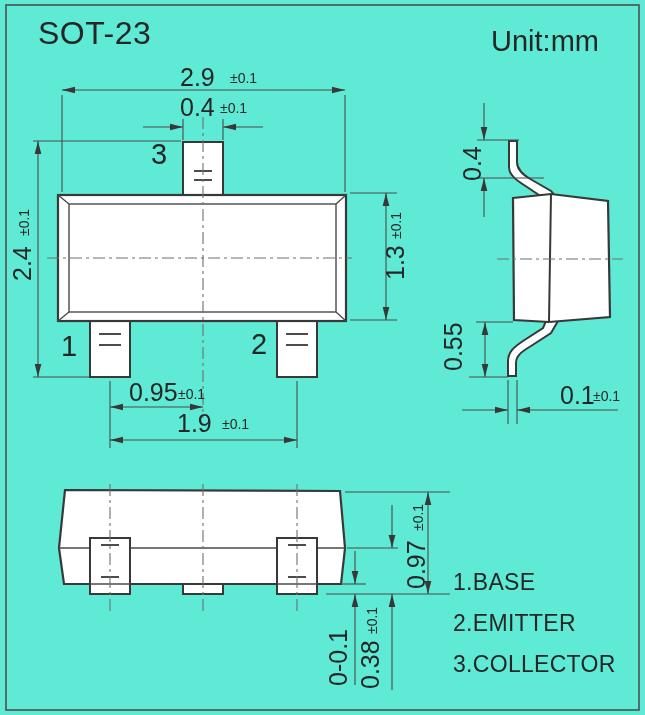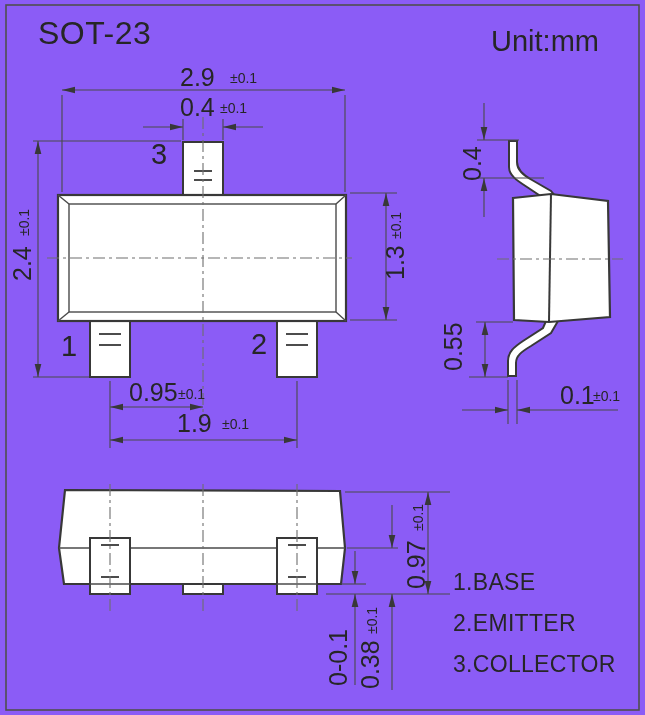--- a/index.html
+++ b/index.html
@@ -1,17 +1,17 @@
 <!DOCTYPE html>
 <html><head>
 <meta charset="utf-8">
 <style>
   html,body{margin:0;padding:0;background:#e8e8e8;}
   .sheet{
-    position:relative;width:645px;height:715px;background:#8b5cf6;
+    position:relative;width:645px;height:715px;background:#5eead4;
     font-family:"Liberation Sans", sans-serif;overflow:hidden;
   }
   svg{display:block;}
   
   .outline{stroke:#383838;stroke-width:2.2;fill:#ffffff;stroke-linejoin:miter;}
   .outline-thin{stroke:#383838;stroke-width:2;fill:#ffffff;}
   .edge{stroke:#4a4a4a;stroke-width:1.4;fill:none;}
   .dim{stroke:#4a4a4a;stroke-width:1.1;fill:none;}
   .cl{stroke:#6e6e6e;stroke-width:1.1;stroke-dasharray:12 4 3 4;fill:none;}
   .mark{stroke:#383838;stroke-width:1.8;}

